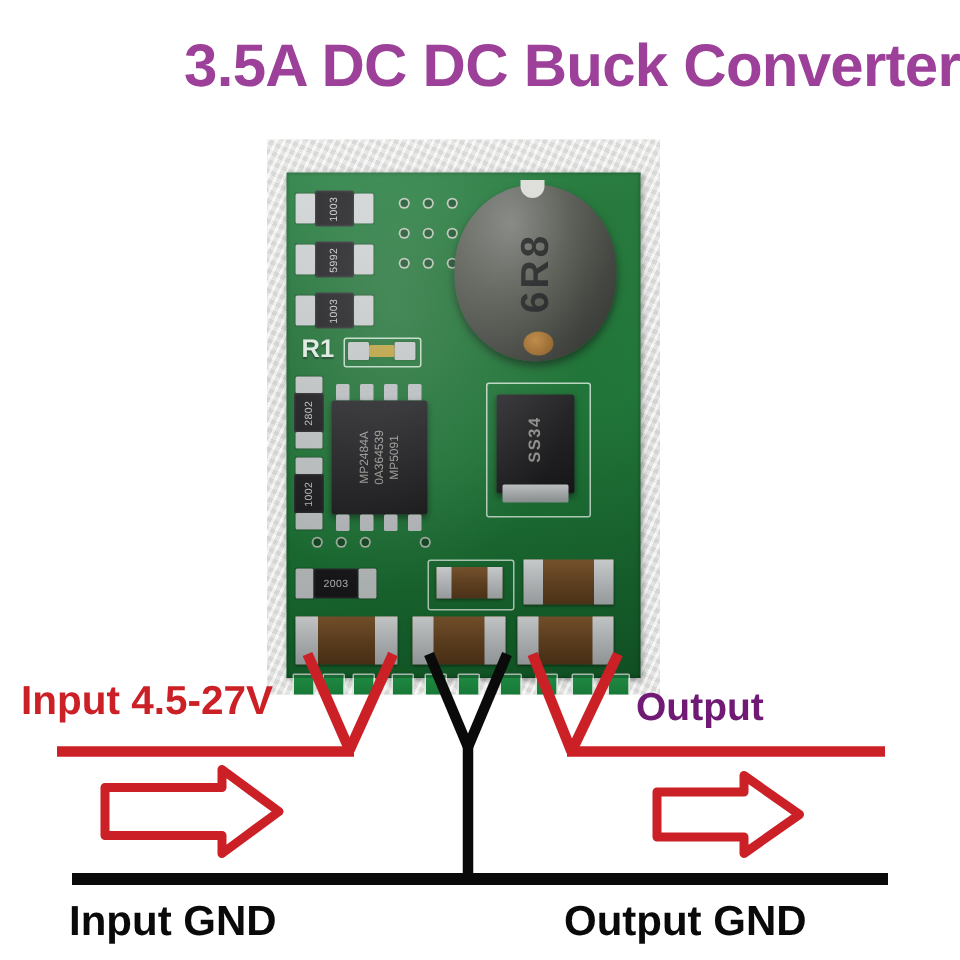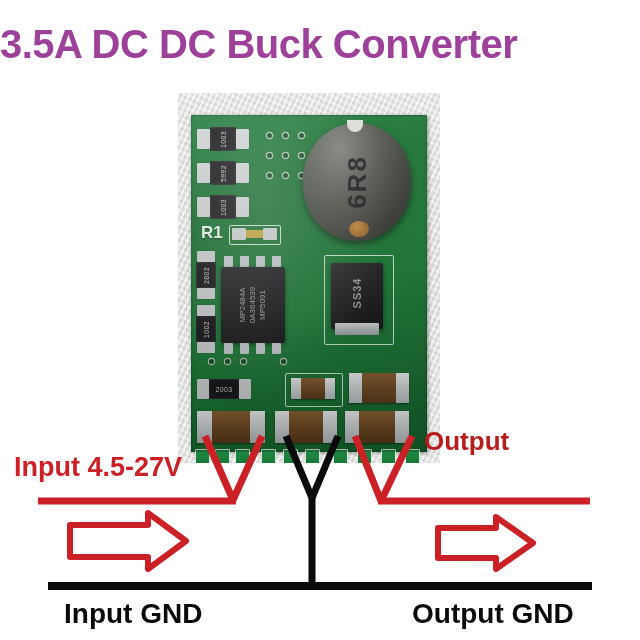--- a/index.html
+++ b/index.html
@@ -8,21 +8,21 @@
     background:#ffffff;
     font-family:"Liberation Sans", sans-serif;
     overflow:hidden;
     position:relative;
   }
   #stage{position:relative;width:640px;height:640px;background:#fff;}
 
   
   .title{
     position:absolute;left:0;top:22px;width:640px;
-    text-align:left;
+    text-align:right;
     font-family:"Liberation Sans", sans-serif;
     font-size:40px;font-weight:bold;
     letter-spacing:-0.5px;
     color:#9c4099;
     white-space:nowrap;
   }
 
   
   .photo{
     position:absolute;left:178px;top:93px;width:262px;height:370px;
@@ -113,34 +113,34 @@
     font-family:"Liberation Sans", sans-serif;
     white-space:nowrap;
     text-shadow: -1px 0 #c9a400, 1px 0 #c9a400, 0 -1px #c9a400, 0 1px #c9a400;
   }
   .inputlabel{
     position:absolute;left:14px;top:452px;
     font-size:27px;font-weight:bold;color:#cc2027;
     font-family:"Liberation Sans", sans-serif;white-space:nowrap;
   }
   .outputlabel{
-    position:absolute;left:424px;top:426px;
-    color:#b91c1c;font-family:"Liberation Sans", sans-serif;white-space:nowrap;
+    position:absolute;left:424px;top:456px;
+    color:#701a75;font-family:"Liberation Sans", sans-serif;white-space:nowrap;
     display:flex;align-items:baseline;
   }
   .outputlabel .ow{font-size:26px;font-weight:bold;}
   .outputlabel .ov{font-size:46px;font-weight:bold;margin-left:2px;letter-spacing:-1px;}
 
   .gndlabel{
     position:absolute;top:598px;
     font-size:28px;font-weight:bold;color:#0a0a0a;
-    font-family:"Liberation Sans", sans-serif;white-space:nowrap;margin-left:18px;
+    font-family:"Liberation Sans", sans-serif;white-space:nowrap;
   }
   .gndlabel.left{left:46px;}
-  .gndlabel.right{left:394px;}
+  .gndlabel.right{left:376px;}
 </style>
 </head>
 <body>
 
 <div id="stage">
 
   <div class="title">3.5A DC DC Buck Converter</div>
 
   <div class="photo">
     <div class="pcb">

